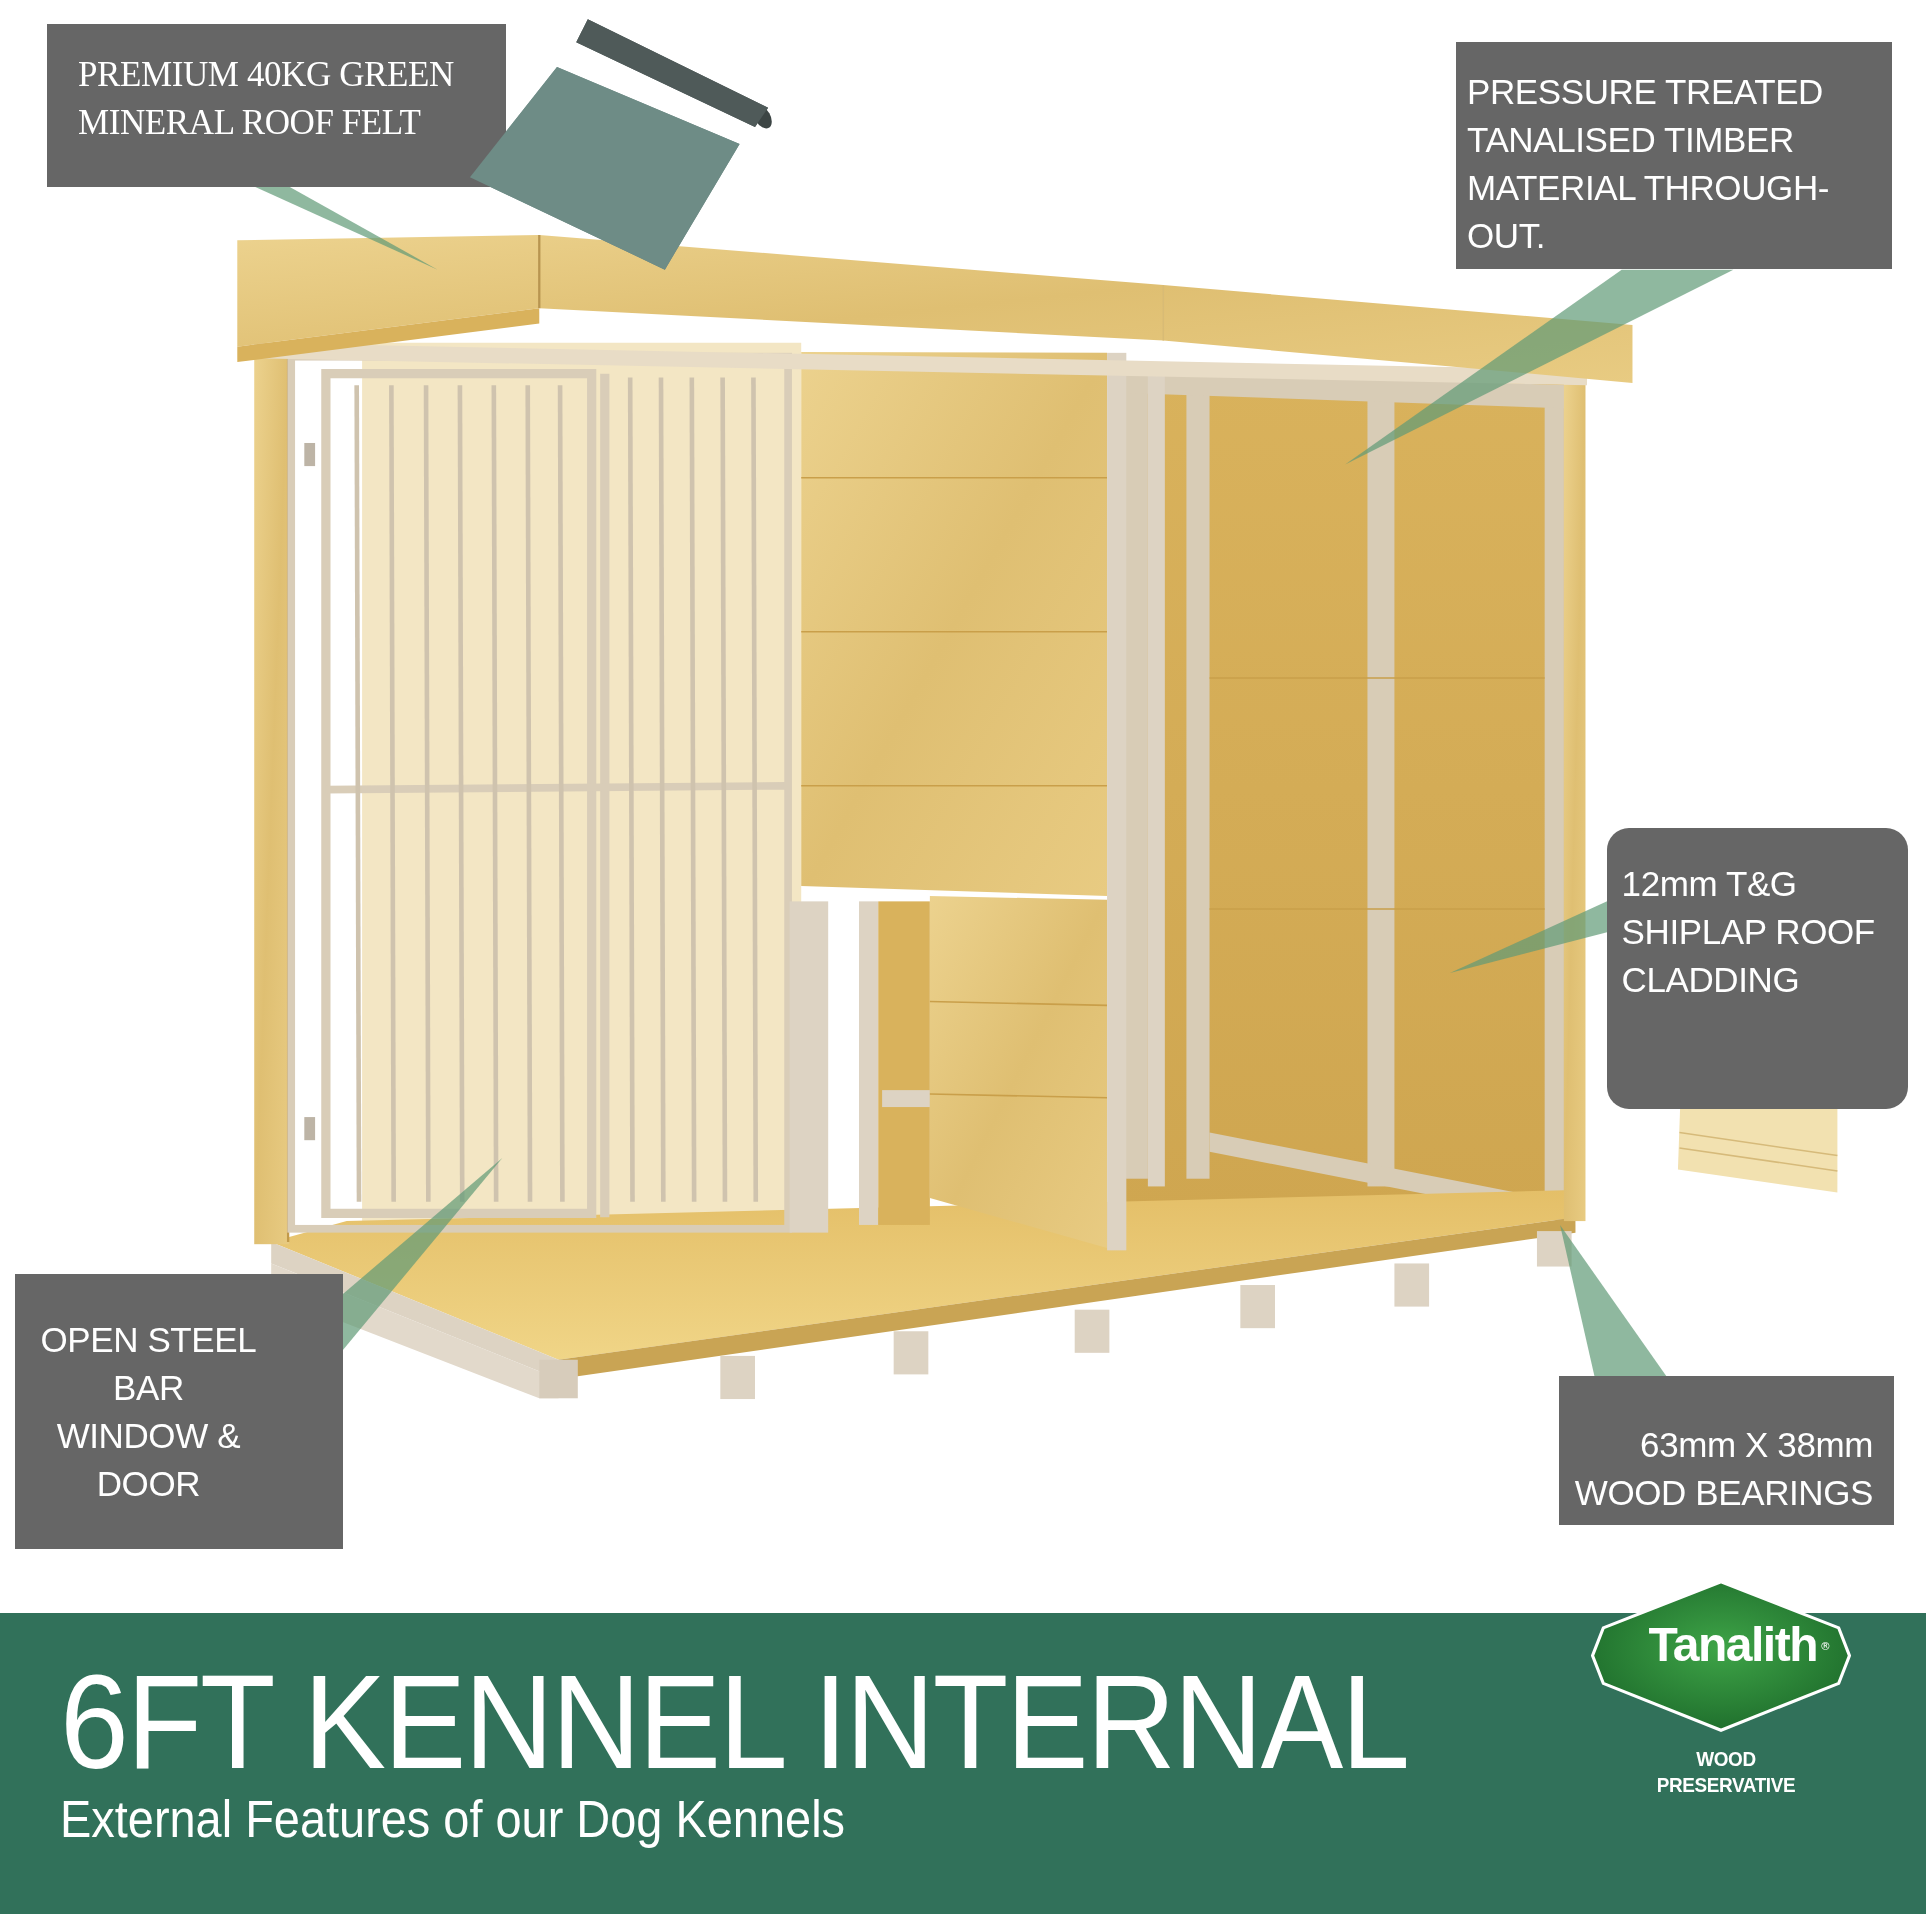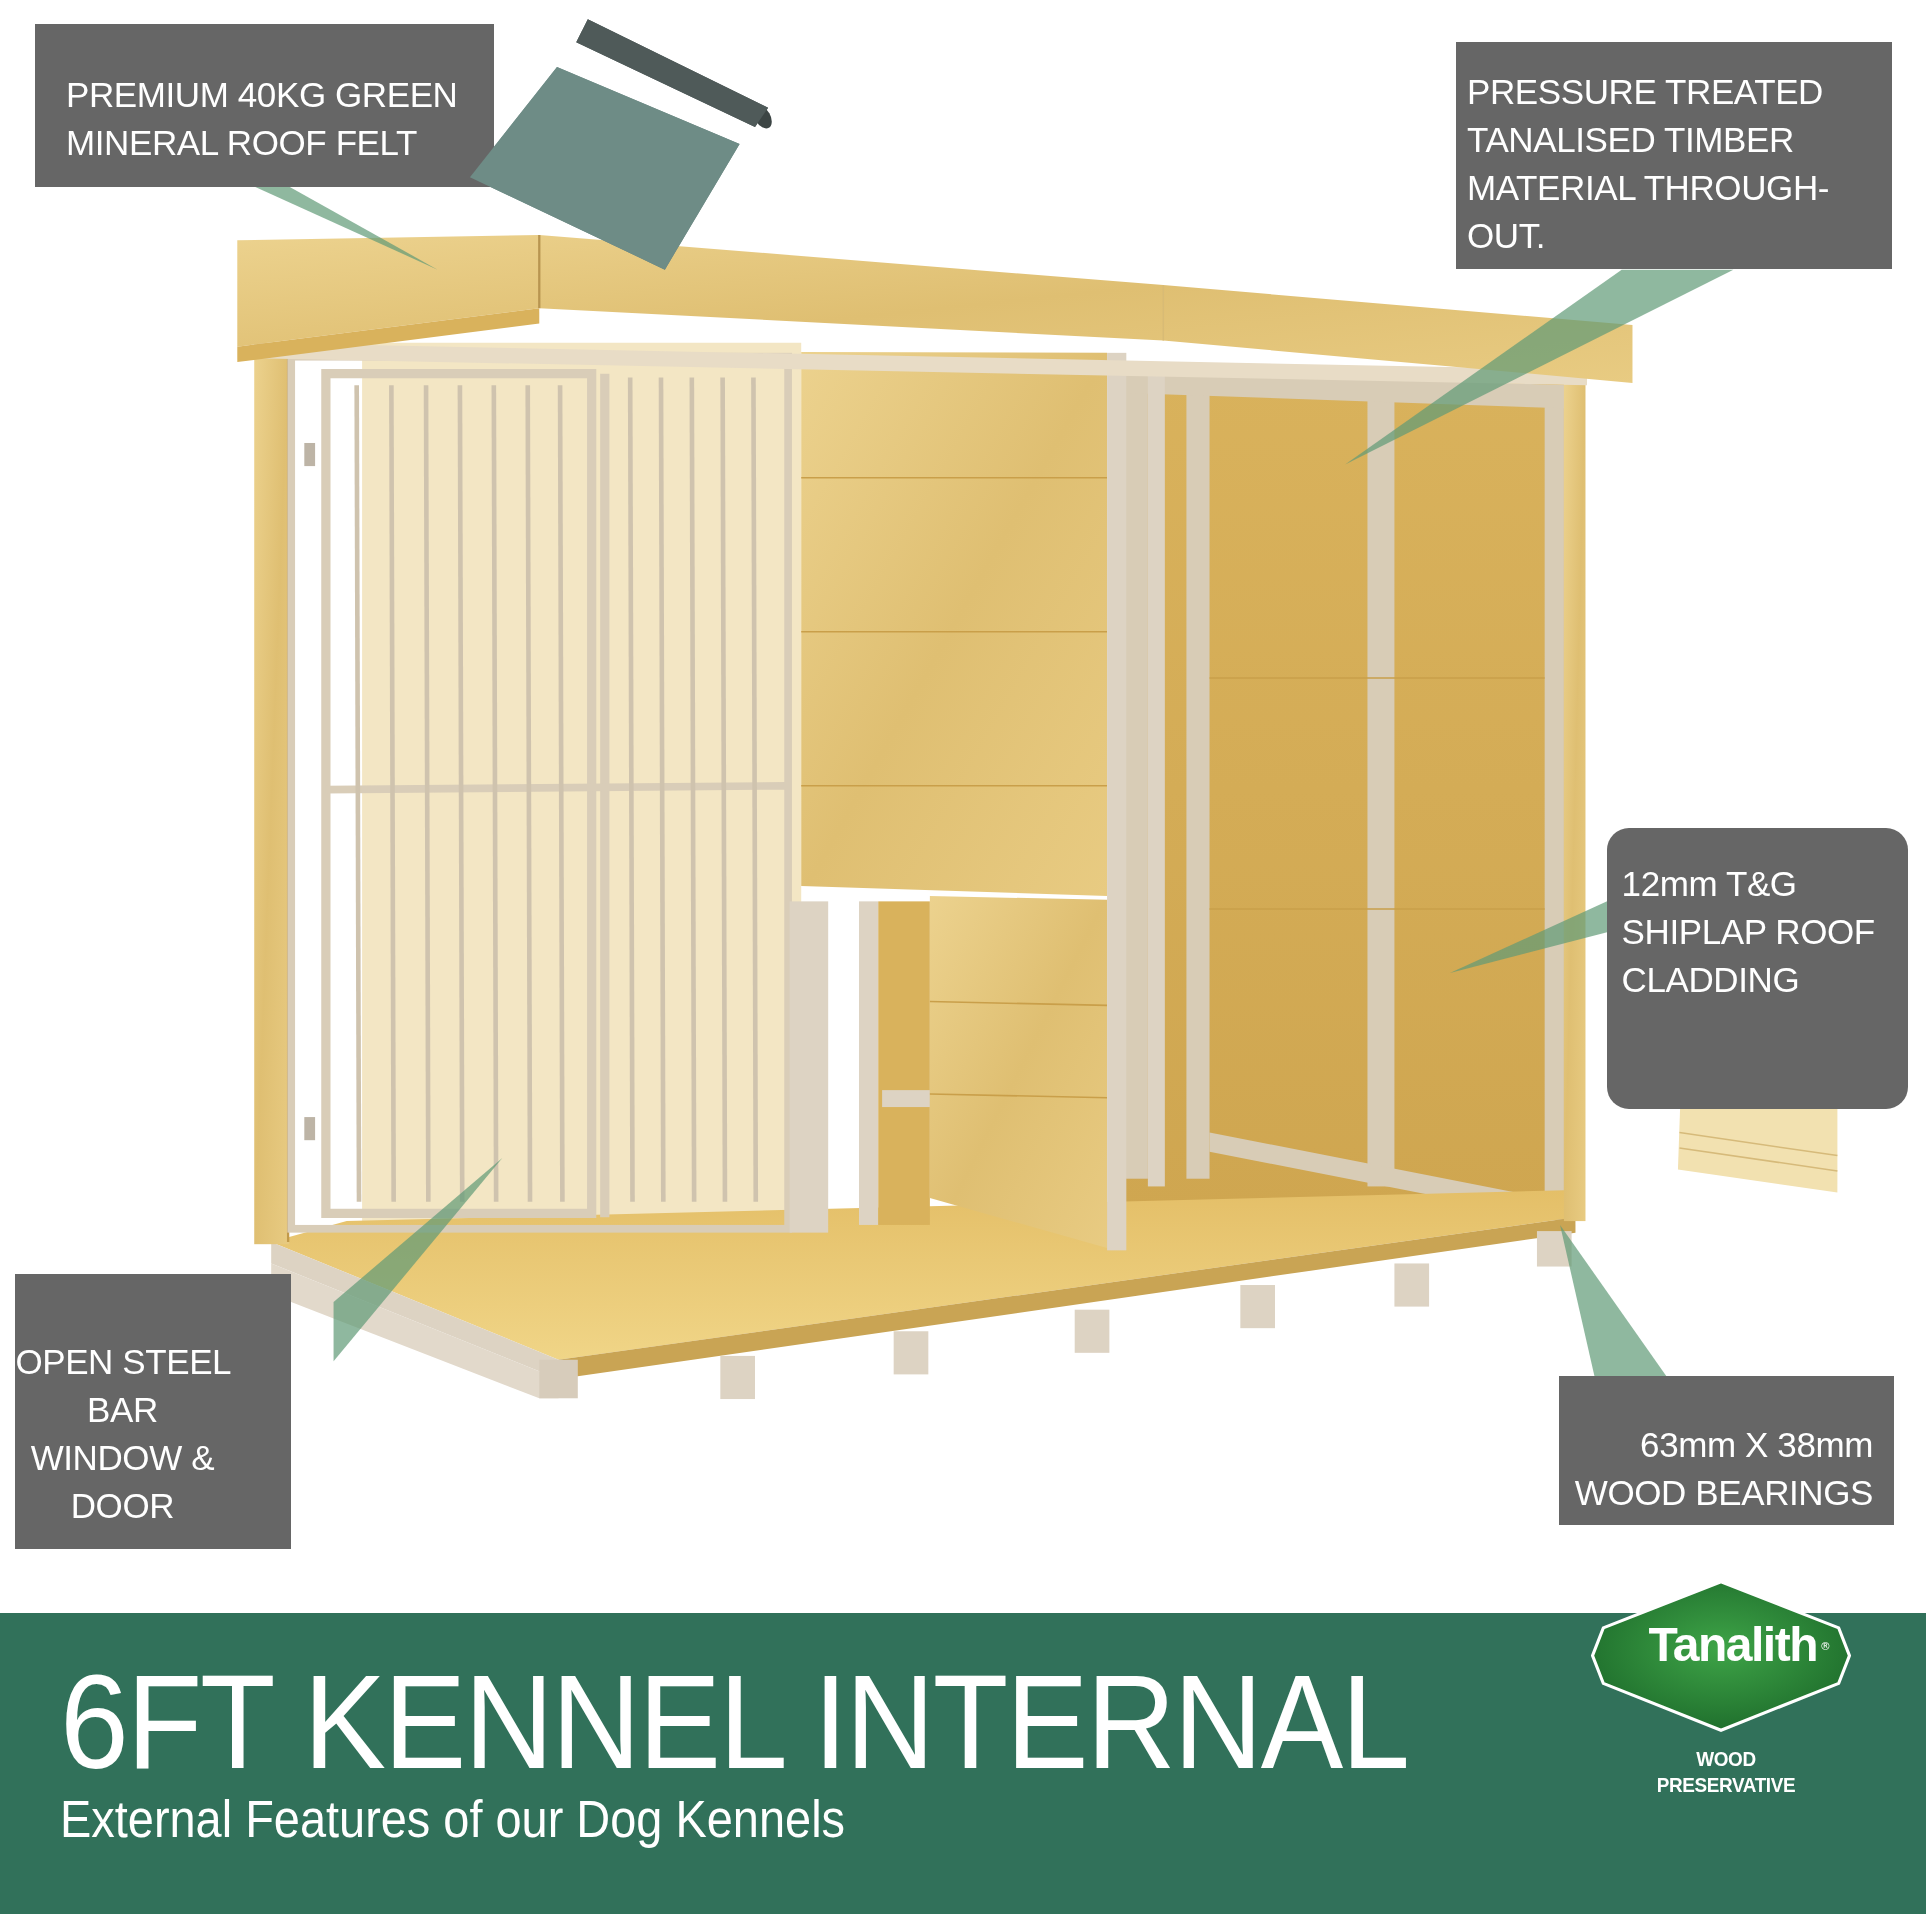--- a/index.html
+++ b/index.html
@@ -3,24 +3,24 @@
 <meta charset="utf-8">
 <style>
   html, body { margin: 0; padding: 0; background: #ffffff; }
   body { width: 1926px; height: 1926px; position: relative; overflow: hidden;
          font-family: "Liberation Sans", "DejaVu Sans", sans-serif; }
   .scene { position: absolute; left: 0; top: 0; width: 1926px; height: 1926px; }
   .callout { position: absolute; background: #666666; color: #ffffff;
              box-sizing: border-box; font-family: "Liberation Sans", sans-serif;
              font-size: 35px; line-height: 48px; letter-spacing: -0.4px; }
   .callout .line { display: block; white-space: nowrap; }
-  #c-felt { left: 35px; top: 24px; width: 459px; height: 163px; padding: 47px 0 0 31px; }
+  #c-felt { left: 47px; top: 24px; width: 459px; height: 163px; padding: 27px 0 0 31px; font-family: Liberation Serif, serif; }
   #c-timber { left: 1456px; top: 42px; width: 436px; height: 227px; padding: 26px 0 0 11px; }
   #c-cladding { left: 1607px; top: 828px; width: 301px; height: 281px; padding: 32px 0 0 14.6px; border-radius: 22px; }
-  #c-steel { left: 15.4px; top: 1274px; width: 276px; height: 275px; padding: 64px 0 0 0; text-align: center; }
+  #c-steel { left: 15.4px; top: 1274px; width: 328px; height: 275px; padding: 42px 0 0 0; text-align: center; }
   #c-steel .line { padding-right: 62px; }
   #c-bearings { left: 1559px; top: 1376px; width: 335px; height: 149px; padding: 45px 21px 0 0; text-align: right; }
   .banner { position: absolute; left: 0; top: 1613px; width: 1926px; height: 301px; background: #31715a; }
   .banner-title { position: absolute; left: 60px; top: 1649px; color: #ffffff;
                   font-family: "Liberation Sans", sans-serif; font-size: 133px; line-height: 146px;
                   letter-spacing: -2.3px; white-space: nowrap; transform: scaleX(0.93); transform-origin: left; }
   .banner-sub { position: absolute; left: 60px; top: 1789px; color: #ffffff;
                 font-family: "Liberation Sans", sans-serif; font-size: 51px; line-height: 62px;
                 white-space: nowrap; transform: scaleX(0.92); transform-origin: left; }
   .logo { position: absolute; left: 1591px; top: 1580px; width: 260px; height: 152px; }

